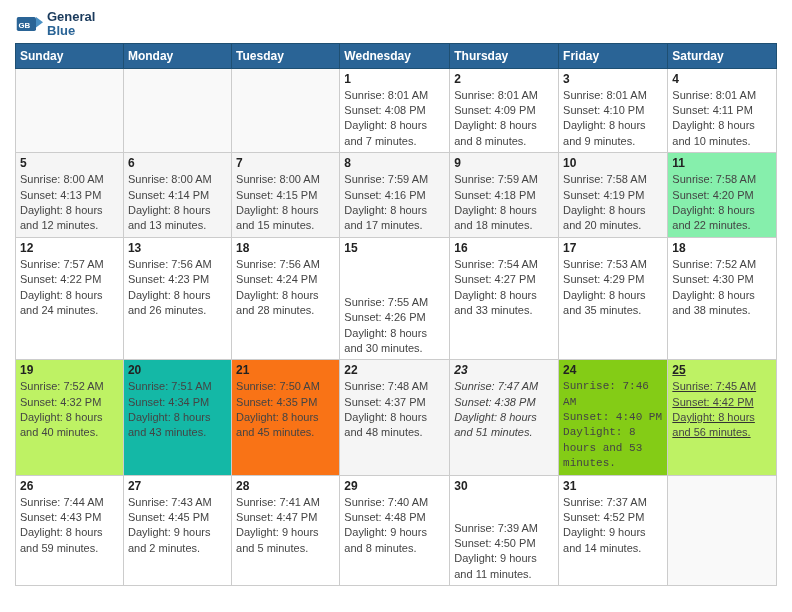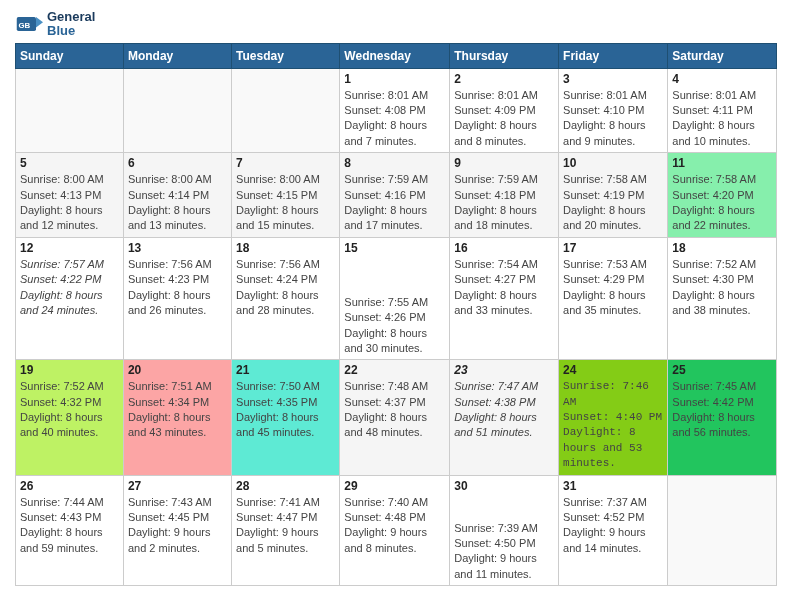--- a/index.html
+++ b/index.html
@@ -183,21 +183,21 @@
           <td style="background: #86efac;">
             <span class="day-num">11</span>
             <div class="day-info" style="white-space: pre-line;">Sunrise: 7:58 AM
 Sunset: 4:20 PM
 Daylight: 8 hours and 22 minutes.</div>
           </td>
         </tr>
         <tr>
           <td>
             <span class="day-num">12</span>
-            <div class="day-info" style="white-space: pre-line; font-style: italic;">Sunrise: 7:57 AM
+            <div class="day-info" style="white-space: pre-line;">Sunrise: 7:57 AM
 Sunset: 4:22 PM
 Daylight: 8 hours and 24 minutes.</div>
           </td>
           <td>
             <span class="day-num">13</span>
             <div class="day-info" style="white-space: pre-line;">Sunrise: 7:56 AM
 Sunset: 4:23 PM
 Daylight: 8 hours and 26 minutes.</div>
           </td>
           <td>
@@ -231,27 +231,27 @@
 Daylight: 8 hours and 38 minutes.</div>
           </td>
         </tr>
         <tr>
           <td style="background: #bef264;">
             <span class="day-num">19</span>
             <div class="day-info" style="white-space: pre-line;">Sunrise: 7:52 AM
 Sunset: 4:32 PM
 Daylight: 8 hours and 40 minutes.</div>
           </td>
-          <td style="background: #fca5a5;">
+          <td style="background: #14b8a6;">
             <span class="day-num">20</span>
             <div class="day-info" style="white-space: pre-line;">Sunrise: 7:51 AM
 Sunset: 4:34 PM
 Daylight: 8 hours and 43 minutes.</div>
           </td>
-          <td style="background: #5eead4;">
+          <td style="background: #f97316;">
             <span class="day-num">21</span>
             <div class="day-info" style="white-space: pre-line;">Sunrise: 7:50 AM
 Sunset: 4:35 PM
 Daylight: 8 hours and 45 minutes.</div>
           </td>
           <td style="background: rgb(245, 245, 245);">
             <span class="day-num">22</span>
             <div class="day-info" style="white-space: pre-line;">Sunrise: 7:48 AM
 Sunset: 4:37 PM
 Daylight: 8 hours and 48 minutes.</div>
@@ -261,21 +261,21 @@
             <div class="day-info" style="white-space: pre-line;">Sunrise: 7:47 AM
 Sunset: 4:38 PM
 Daylight: 8 hours and 51 minutes.</div>
           </td>
           <td style="background: #84cc16;">
             <span class="day-num">24</span>
             <div class="day-info" style="white-space: pre-line; font-family: Liberation Mono, monospace;">Sunrise: 7:46 AM
 Sunset: 4:40 PM
 Daylight: 8 hours and 53 minutes.</div>
           </td>
-          <td style="background: #22c55e;">
+          <td style="background: #bef264; text-decoration: underline;">
             <span class="day-num">25</span>
             <div class="day-info" style="white-space: pre-line;">Sunrise: 7:45 AM
 Sunset: 4:42 PM
 Daylight: 8 hours and 56 minutes.</div>
           </td>
         </tr>
         <tr>
           <td>
             <span class="day-num">26</span>
             <div class="day-info" style="white-space: pre-line;">Sunrise: 7:44 AM

